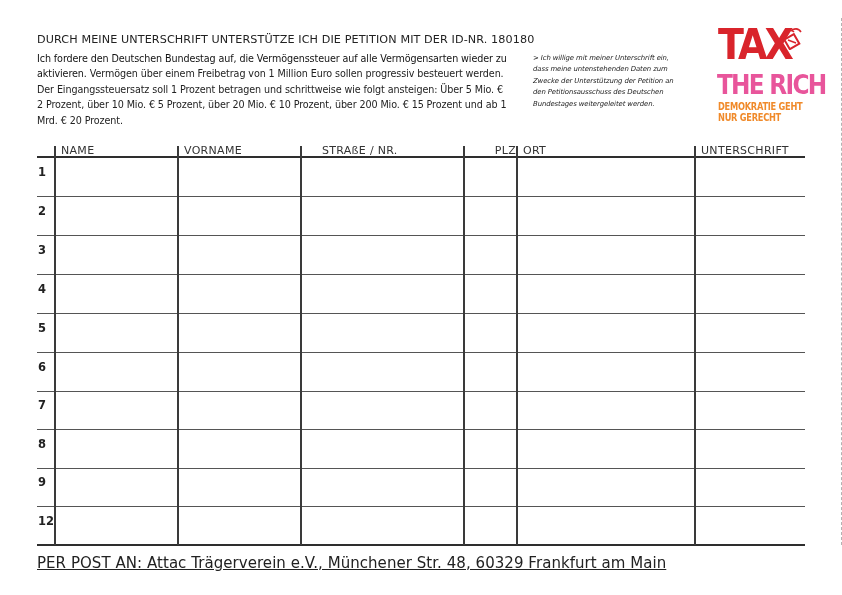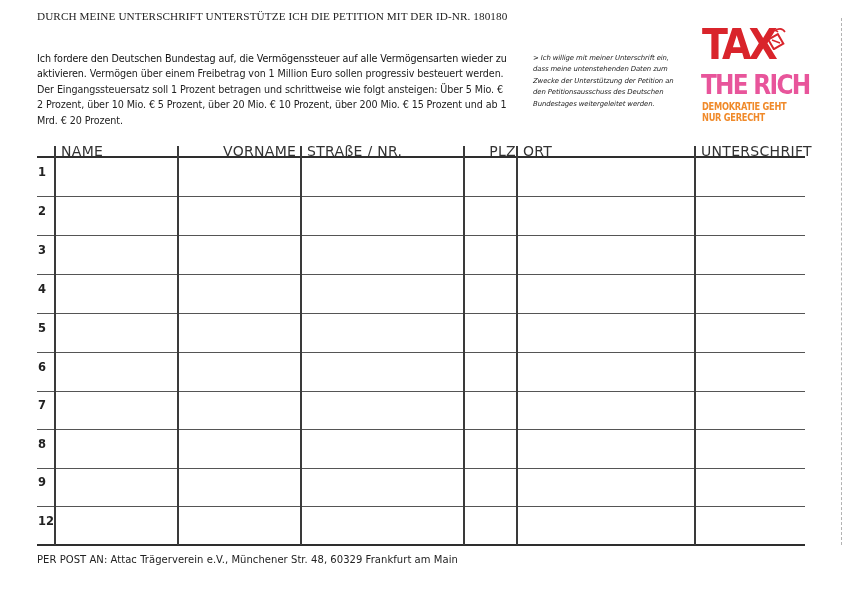--- a/index.html
+++ b/index.html
@@ -1,36 +1,36 @@
 <!DOCTYPE html>
 <html><head>
 <meta charset="utf-8">
 <style>
   html, body { margin:0; padding:0; }
   body { width:842px; height:595px; background:#ffffff; position:relative; overflow:hidden;
          font-family:"DejaVu Sans", sans-serif; color:#1a1a1a; }
-  .heading { position:absolute; left:37px; top:9px; font-size:11.2px; line-height:14px; letter-spacing:0.1px; color:#222;font-family:Liberation Serif, serif; }
+  .heading { position:absolute; left:37px; top:33px; font-size:11.2px; line-height:14px; letter-spacing:0.1px; color:#222; }
   .intro { position:absolute; left:37px; top:51px; width:470px; font-size:9.6px; line-height:15.4px; color:#222; letter-spacing:-0.1px; }
   .intro b { font-weight:normal; color:#111; }
   .consent { position:absolute; left:533px; top:53px; width:150px; font-size:6.9px; line-height:11.4px; font-style:italic; color:#222; letter-spacing:-0.1px; }
-  .logo { position:absolute; left:698px; top:20px; width:100px; height:105px; }
+  .logo { position:absolute; left:714px; top:20px; width:100px; height:105px; }
   .logo .tax { position:absolute; left:4px; top:0; font-family:"DejaVu Sans", sans-serif; font-weight:bold; font-size:38px;
                line-height:44px; color:#d9242b; letter-spacing:-3px; transform:scaleY(1.1); transform-origin:top left; }
   .logo .rich { position:absolute; left:3px; top:50px; font-weight:bold; font-size:27px; line-height:30px; color:#e8559b;
                letter-spacing:-2px; transform:scaleX(0.86); transform-origin:top left; white-space:nowrap; }
   .logo .slogan { position:absolute; left:4px; top:82px; font-weight:bold; font-size:9.6px; line-height:10.5px; color:#f08a2a;
                letter-spacing:-0.3px; white-space:nowrap; transform:scaleX(0.86); transform-origin:top left; }
   .logo .bag { position:absolute; left:68px; top:8px; width:20px; height:22px; }
   .table { position:absolute; left:37px; top:145px; width:768px; height:400px; }
-  .hdr-cell { position:absolute; top:0; height:12px; font-size:14px; line-height:12px; color:#333; letter-spacing:0.3px; padding-left:7px; }
+  .hdr-cell { position:absolute; top:0; height:12px; font-size:11px; line-height:12px; color:#333; letter-spacing:0.3px; padding-left:7px; }
   .hline { position:absolute; left:0; width:768px; height:2px; background:#2e2e2e; }
   .hline.light { height:1.5px; background:#555; }
   .vline { position:absolute; width:1.5px; background:#3a3a3a; }
   .rownum { position:absolute; left:1px; width:16px; font-size:11.5px; font-weight:bold; color:#222; line-height:14px; }
-  .footer { position:absolute; left:37px; top:554px; font-size:10px; color:#222; letter-spacing:0.05px; }
+  .footer { position:absolute; left:37px; top:554px; font-size:15px; color:#222; letter-spacing:0.05px;text-decoration:underline; }
   .cutline { position:absolute; left:841px; top:18px; width:0; height:527px; border-left:1px dashed #b3b3b3; }
 </style>
 </head>
 <body>
 
 <div class="heading">
   <div>DURCH MEINE UNTERSCHRIFT UNTERSTÜTZE ICH DIE PETITION MIT DER ID-NR. 180180</div>
 </div>
 
 <div class="intro">
@@ -51,22 +51,22 @@
   <div class="rich">THE RICH</div>
   <div class="slogan">
     <div>DEMOKRATIE GEHT</div>
     <div>NUR GERECHT</div>
   </div>
 </div>
 
 <div class="table">
 
   <div class="hdr-cell" style="left:17px;width:116px;">NAME</div>
-  <div class="hdr-cell" style="left:140px;width:116px;margin-left:39px;">VORNAME</div>
-  <div class="hdr-cell" style="left:263px;width:156px;">STRAßE / NR.</div>
+  <div class="hdr-cell" style="left:140px;width:116px;">VORNAME</div>
+  <div class="hdr-cell" style="left:278px;width:156px;">STRAßE / NR.</div>
   <div class="hdr-cell" style="left:426px;width:46px;text-align:right;">PLZ</div>
   <div class="hdr-cell" style="left:479px;width:170px;">ORT</div>
   <div class="hdr-cell" style="left:657px;width:110px;">UNTERSCHRIFT</div>
 
   <div class="hline" style="top:11px;"></div>
   <div class="hline light" style="top:50.5px;"></div>
   <div class="hline light" style="top:89.5px;"></div>
   <div class="hline light" style="top:128.5px;"></div>
   <div class="hline light" style="top:167.5px;"></div>
   <div class="hline light" style="top:206.5px;"></div>

